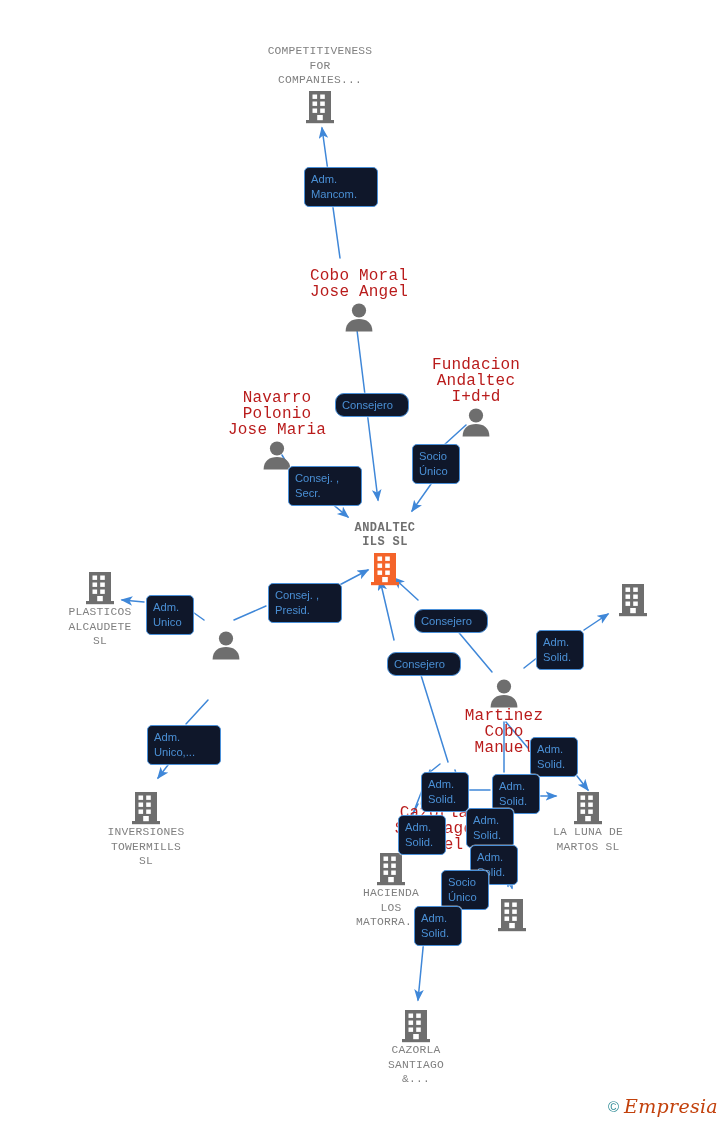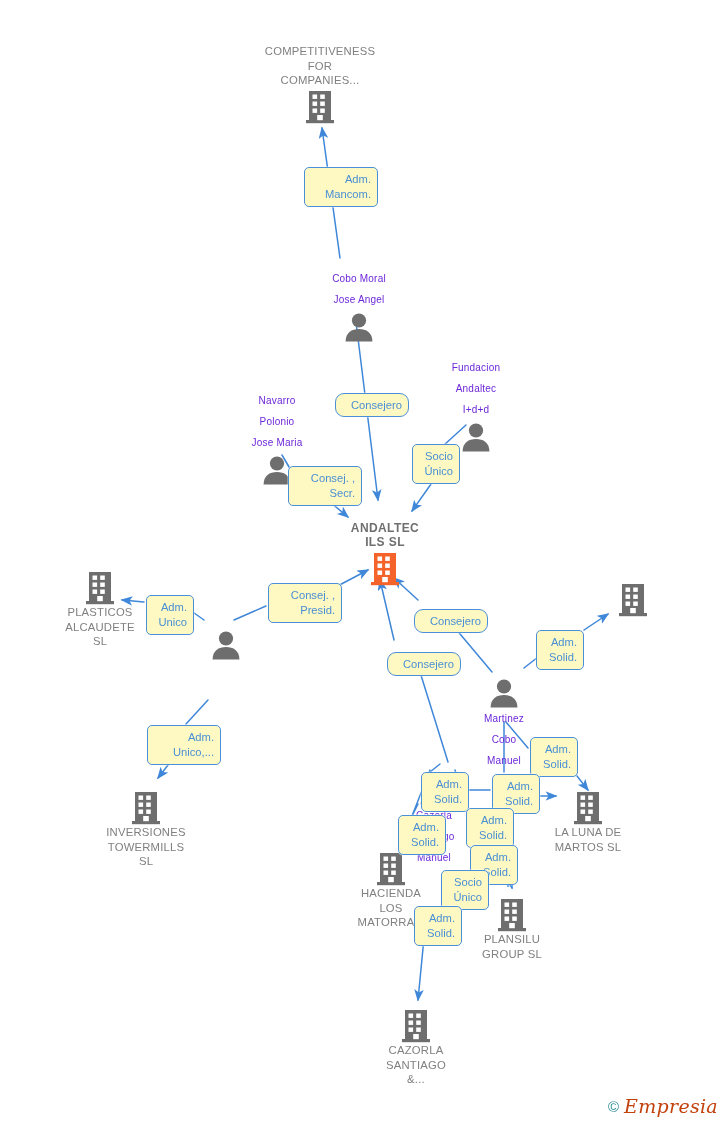--- a/index.html
+++ b/index.html
@@ -10,33 +10,33 @@
   }
   #graph{position:absolute;left:0;top:0;width:728px;height:1125px;}
   svg.edges{position:absolute;left:0;top:0;width:728px;height:1125px;pointer-events:none;}
 
   
   .node{position:absolute;width:120px;margin-left:-60px;text-align:center;}
   .node .glyph{display:block;line-height:0;}
   .node .glyph svg{display:inline-block;}
   .node .caption{
     display:block;color:#808080;font-size:11.5px;line-height:14.6px;
-    letter-spacing:.2px;white-space:pre-line;
+    letter-spacing:.2px;white-space:pre-line;font-family:Liberation Mono, monospace;
   }
   .node.company .caption{font-size:11.3px;}
-  .node.person  .caption{font-size:10px;color:#6d28d9;line-height:21px;}
+  .node.person  .caption{font-size:16px;color:#b91c1c;line-height:16px;}
   .node.center  .caption{font-weight:bold;color:#6f6f6f;font-size:12px;letter-spacing:.4px;}
   .cap-above .caption{margin-bottom:2px;}
 
   
   .rel{
     position:absolute;box-sizing:border-box;
-    background:#fef9c3;border:1.4px solid #4a90d9;border-radius:5px;
+    background:#0f172a;border:1.4px solid #4a90d9;border-radius:5px;
     color:#4a8fd4;font-size:11.2px;line-height:15px;
-    padding:4px 6px;text-align:right;white-space:pre-line;
+    padding:4px 6px;text-align:left;white-space:pre-line;
     box-shadow:0 0 0 .5px rgba(255,255,255,.6);
   }
   .rel.w2{width:48px;}
   .rel.w3{width:74px;}
   .rel.one-line{line-height:14px;border-radius:9px;}
 
   
   #watermark{position:absolute;right:10px;bottom:8px;display:flex;align-items:center;gap:5px;}
   #watermark .c{color:#2e8b96;font-size:15px;}
   #watermark .brand{color:#c2410c;font-size:19px;font-family:"DejaVu Serif",serif;font-style:italic;letter-spacing:.3px;}
@@ -249,22 +249,20 @@
     <rect x="4" y="1" width="22" height="29" fill="#6e6e6e"></rect>
     <rect x="1" y="30" width="28" height="3.2" fill="#6e6e6e"></rect>
     <rect x="7.5" y="4.5" width="4.6" height="4.4" fill="#ffffff"></rect>
     <rect x="15.2" y="4.5" width="4.6" height="4.4" fill="#ffffff"></rect>
     <rect x="7.5" y="11.5" width="4.6" height="4.4" fill="#ffffff"></rect>
     <rect x="15.2" y="11.5" width="4.6" height="4.4" fill="#ffffff"></rect>
     <rect x="7.5" y="18.5" width="4.6" height="4.4" fill="#ffffff"></rect>
     <rect x="15.2" y="18.5" width="4.6" height="4.4" fill="#ffffff"></rect>
     <rect x="12.2" y="25" width="5.6" height="5.2" fill="#ffffff"></rect>
   </svg></span>
-        <span class="caption">PLANSILU
-GROUP SL</span>
       </div>
       <div class="node company" style="left: 416px; top: 1009px;">
         <span class="glyph"><svg width="30" height="34" viewBox="0 0 30 34" xmlns="http://www.w3.org/2000/svg">
     <rect x="4" y="1" width="22" height="29" fill="#6e6e6e"></rect>
     <rect x="1" y="30" width="28" height="3.2" fill="#6e6e6e"></rect>
     <rect x="7.5" y="4.5" width="4.6" height="4.4" fill="#ffffff"></rect>
     <rect x="15.2" y="4.5" width="4.6" height="4.4" fill="#ffffff"></rect>
     <rect x="7.5" y="11.5" width="4.6" height="4.4" fill="#ffffff"></rect>
     <rect x="15.2" y="11.5" width="4.6" height="4.4" fill="#ffffff"></rect>
     <rect x="7.5" y="18.5" width="4.6" height="4.4" fill="#ffffff"></rect>

